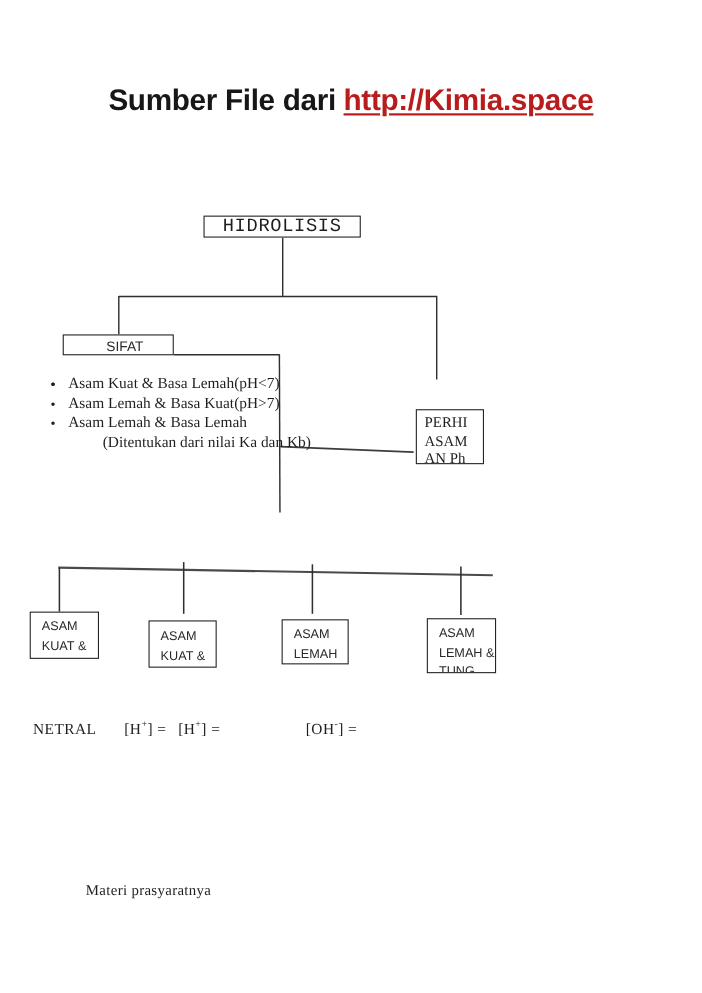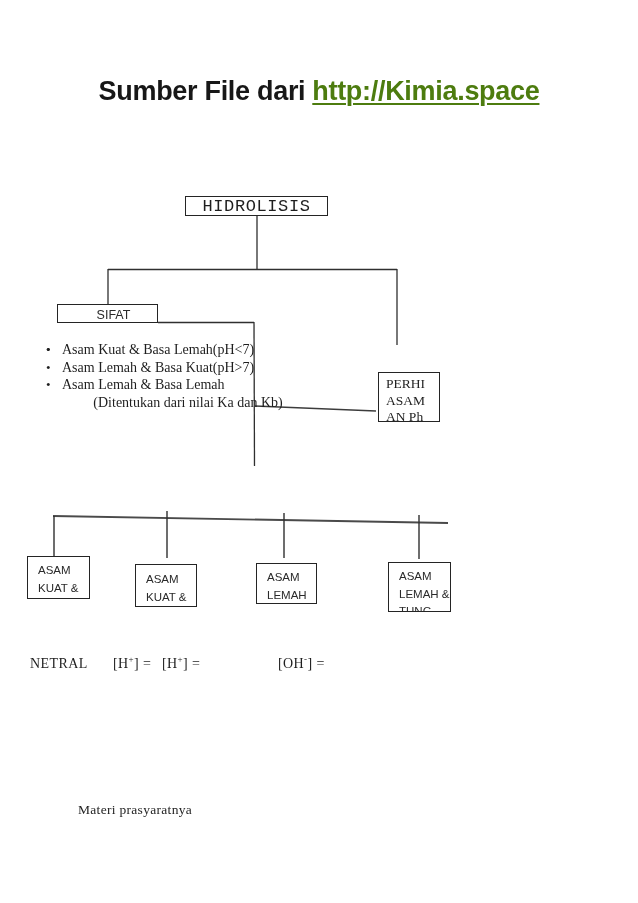--- a/index.html
+++ b/index.html
@@ -15,21 +15,21 @@
   .doc-title{
     position:absolute;left:0;top:76px;width:638px;
     text-align:center;
     font-family:"Liberation Sans", sans-serif;
     font-weight:700;font-size:27px;letter-spacing:-0.3px;
     color:#171717;
     white-space:nowrap;
   }
   .doc-title .prefix{margin-right:7px;}
   .doc-title .link{
-    color:#4d7c0f;
+    color:#b91c1c;
     text-decoration:underline;
     text-decoration-thickness:2px;
     text-underline-offset:3px;
     cursor:pointer;
   }
   
   svg.connectors{position:absolute;left:0;top:0;pointer-events:none;}
   
   .node{
     position:absolute;

